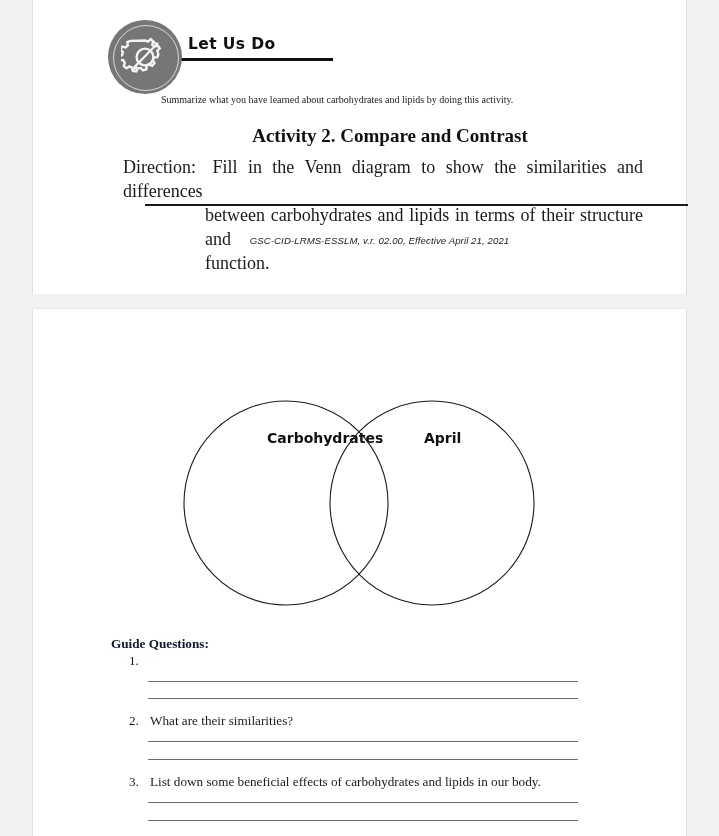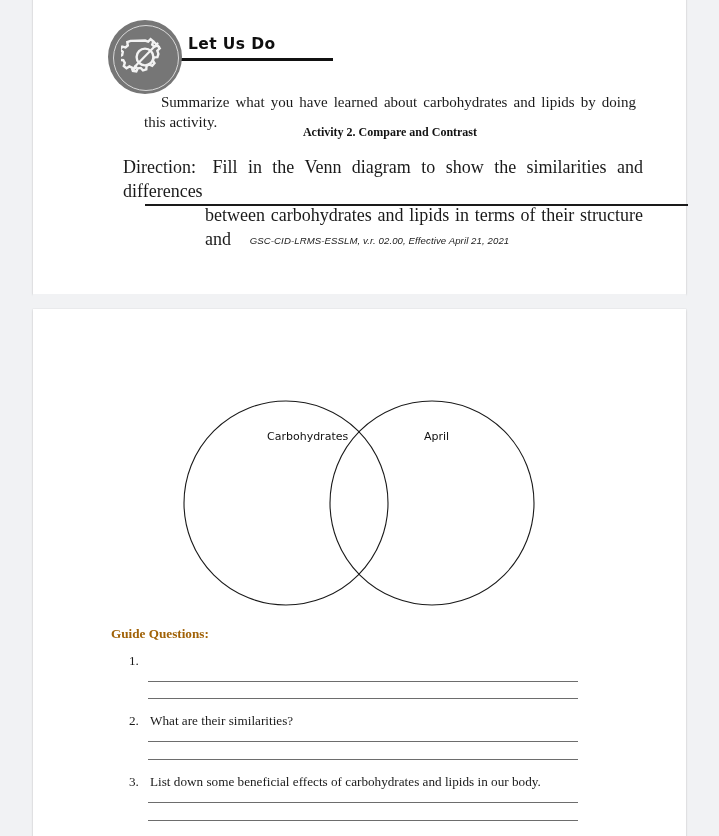--- a/index.html
+++ b/index.html
@@ -92,33 +92,33 @@
     height: 3px;
     background: #111111;
   }
 
   
   .intro-para {
     position: absolute;
     left: 111px;
     top: 99px;
     width: 492px;
-    font-size: 15px;
+    font-size: 10px;
     line-height: 1.33;
     color: #1a1a1a;
     text-indent: 17px;
     text-align: justify;
   }
   .activity-title {
     position: absolute;
     left: 111px;
     top: 131px;
     width: 492px;
     text-align: center;
-    font-size: 12px;
+    font-size: 19px;
     font-weight: bold;
     color: #111111;
   }
   .direction-block {
     position: absolute;
     left: 90px;
     top: 162px;
     width: 520px;
     font-size: 18px;
     line-height: 1.33;
@@ -165,37 +165,37 @@
     position: absolute;
     left: 148px;
     top: 90px;
     width: 356px;
     height: 208px;
   }
   .venn svg { display: block; }
   .venn-label {
     position: absolute;
     font-family: "DejaVu Sans", sans-serif;
-    font-weight: normal;
-    font-size: 11px;
+    font-weight: bold;
+    font-size: 14px;
     color: #101010;
     white-space: nowrap;
     text-align: right;
   }
   .label-left  { left: 86px;  top: 31px; }
   .label-right { left: 243px; top: 31px; }
 
   
   .guide-heading {
     position: absolute;
     left: 78px;
-    top: 317px;
+    top: 327px;
     font-size: 13.2px;
     font-weight: bold;
-    color: #a16207;
+    color: #0f172a;
   }
   .q-block { position: absolute; left: 96px; width: 470px; }
   .q-text {
     display: flex;
     font-size: 13.2px;
     color: #1a1a1a;
     line-height: 1.25;
   }
   .q-num { width: 21px; flex: 0 0 auto; }
   .ans-line {
@@ -237,20 +237,21 @@
     <div class="intro-para">Summarize what you have learned about carbohydrates and lipids by doing this activity.</div>
 
     <div class="activity-title">Activity 2. Compare and Contrast</div>
 
     <div class="direction-block">
       <span class="dir-line dir-first dir-spread">
         <span>Direction:</span>
         <span style="flex:1; text-align:justify; text-align-last:justify; padding-left:6px;">Fill in the Venn diagram to show the similarities and differences</span>
       </span>
       <span class="dir-line dir-hang" style="text-align-last:justify;">between carbohydrates and lipids in terms of their structure and</span>
+      <span class="dir-line dir-hang">function.</span>
     </div>
 
     <div class="page-rule"></div>
 
     <div class="footer-note">GSC-CID-LRMS-ESSLM, v.r. 02.00, Effective April 21, 2021</div>
   </div>
 
   <div class="page-gap"></div>
 
   <div class="page page-two">

